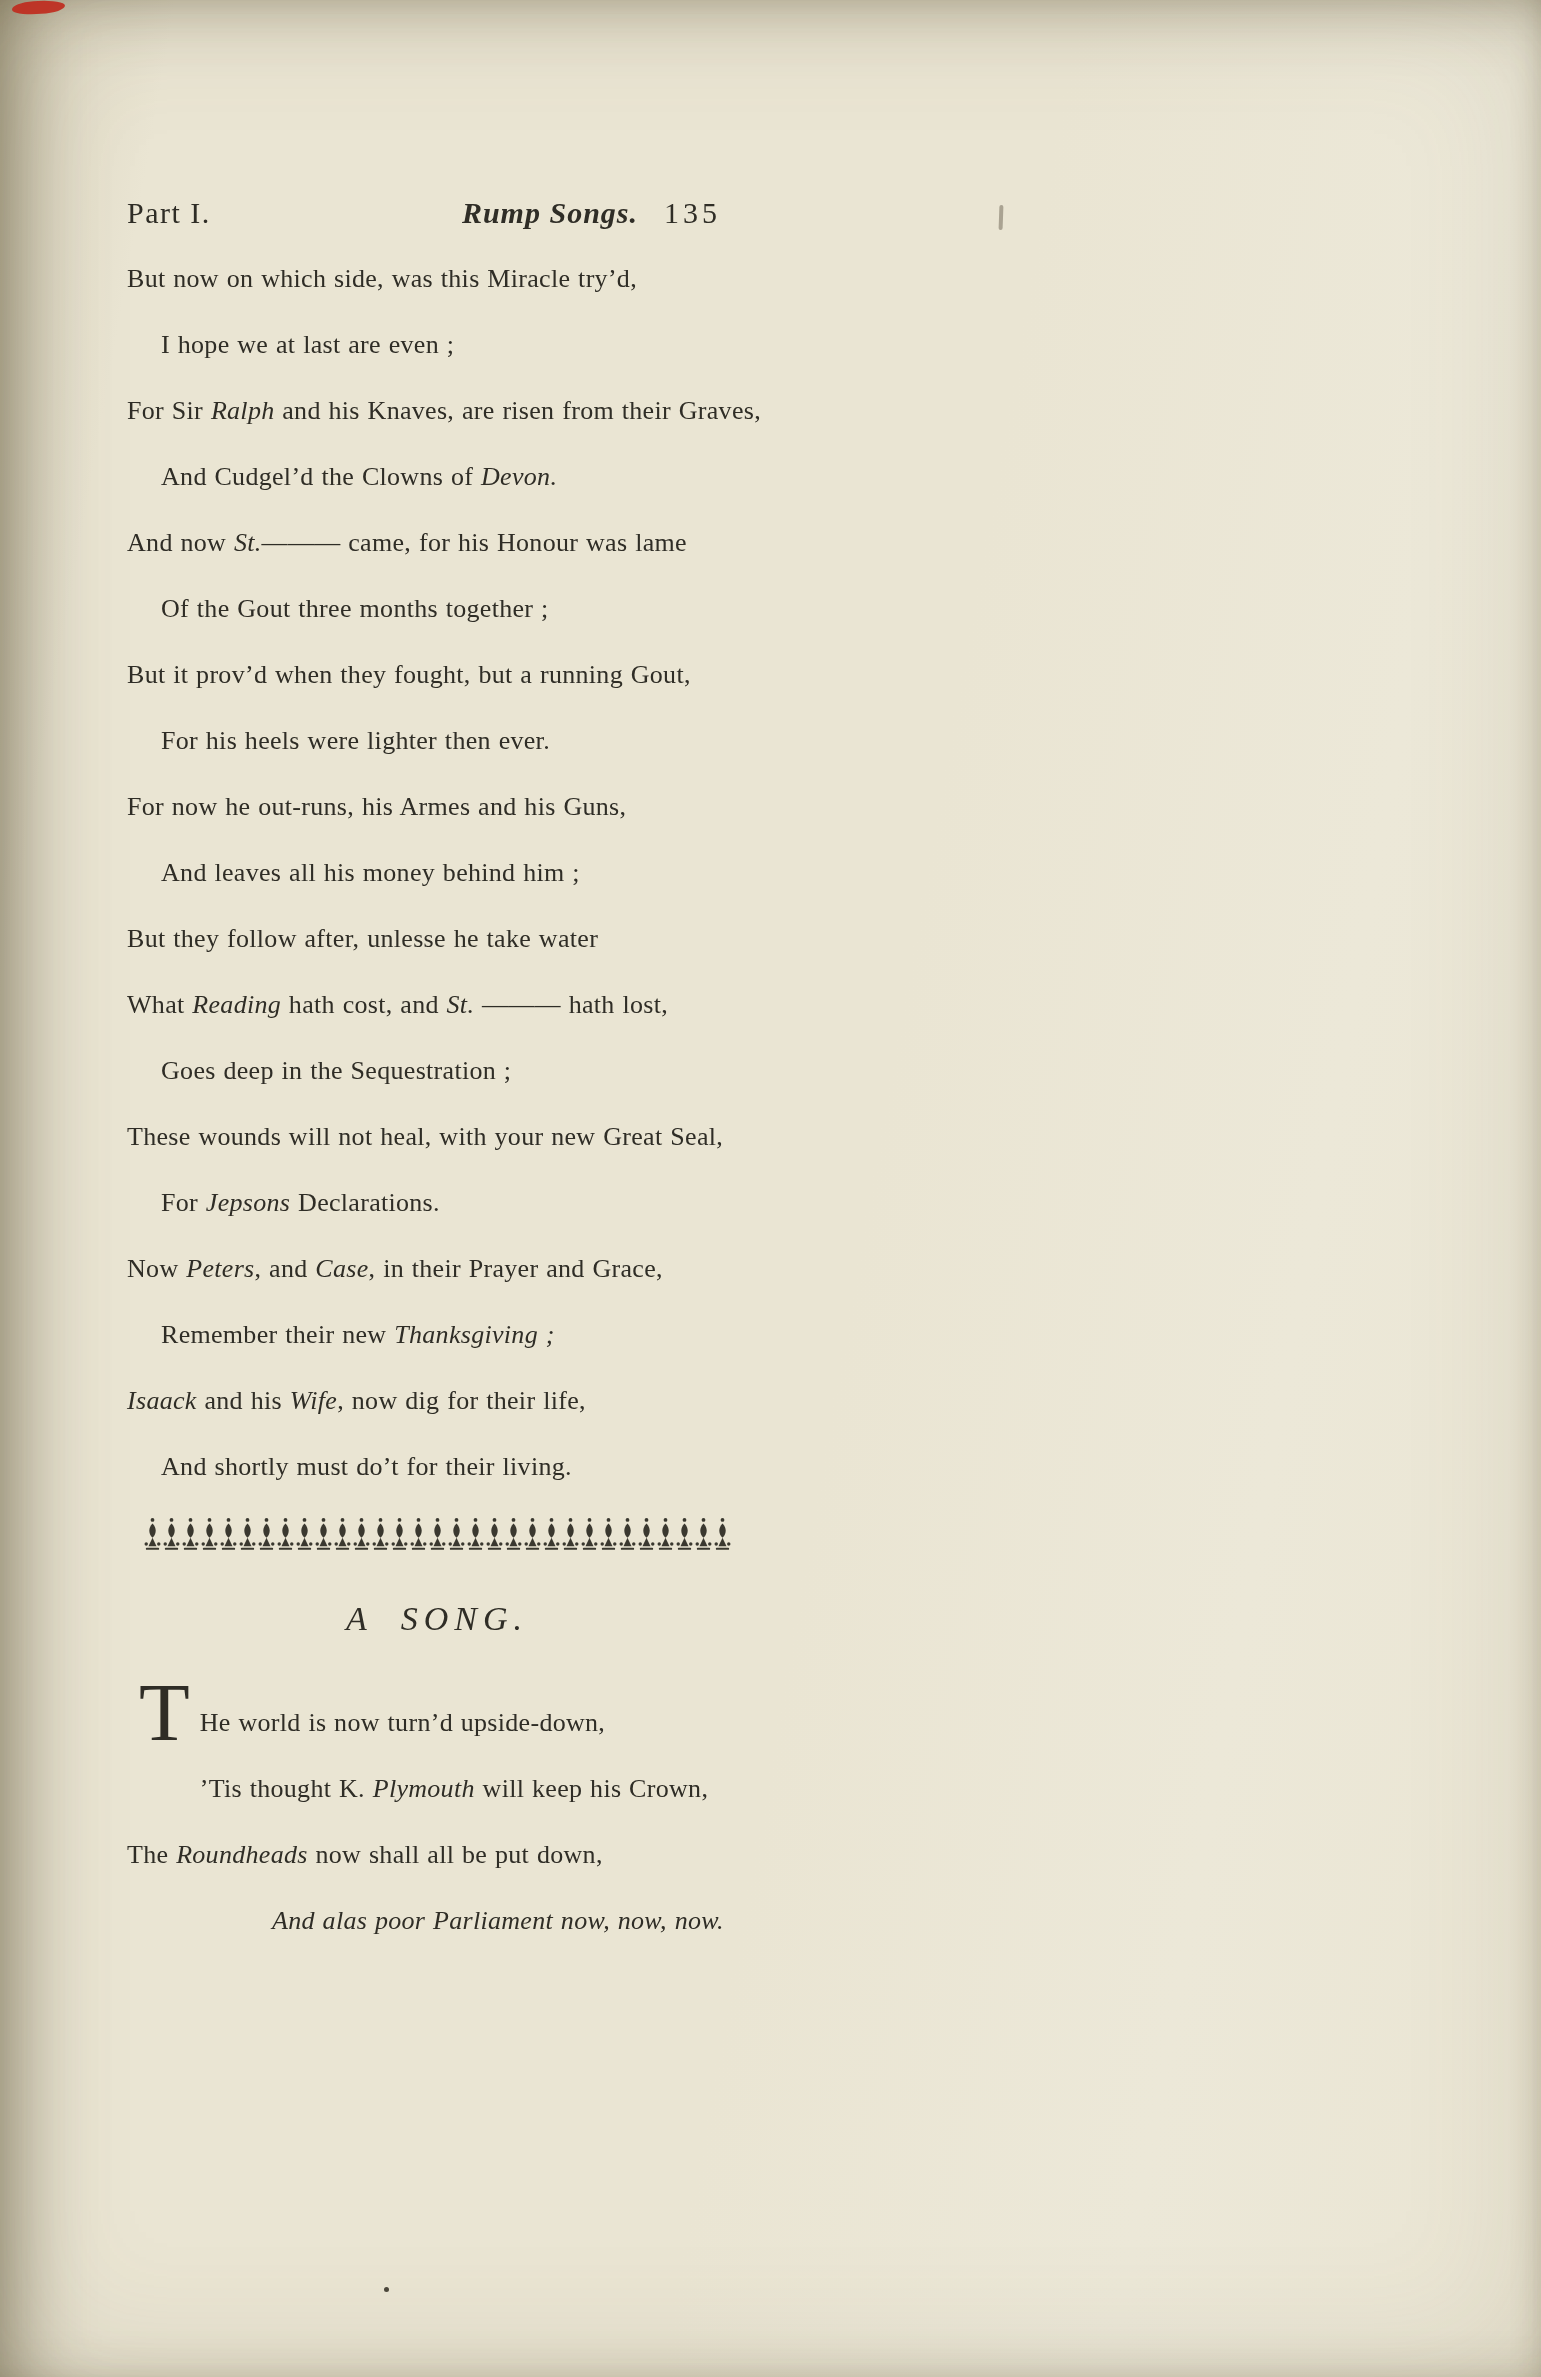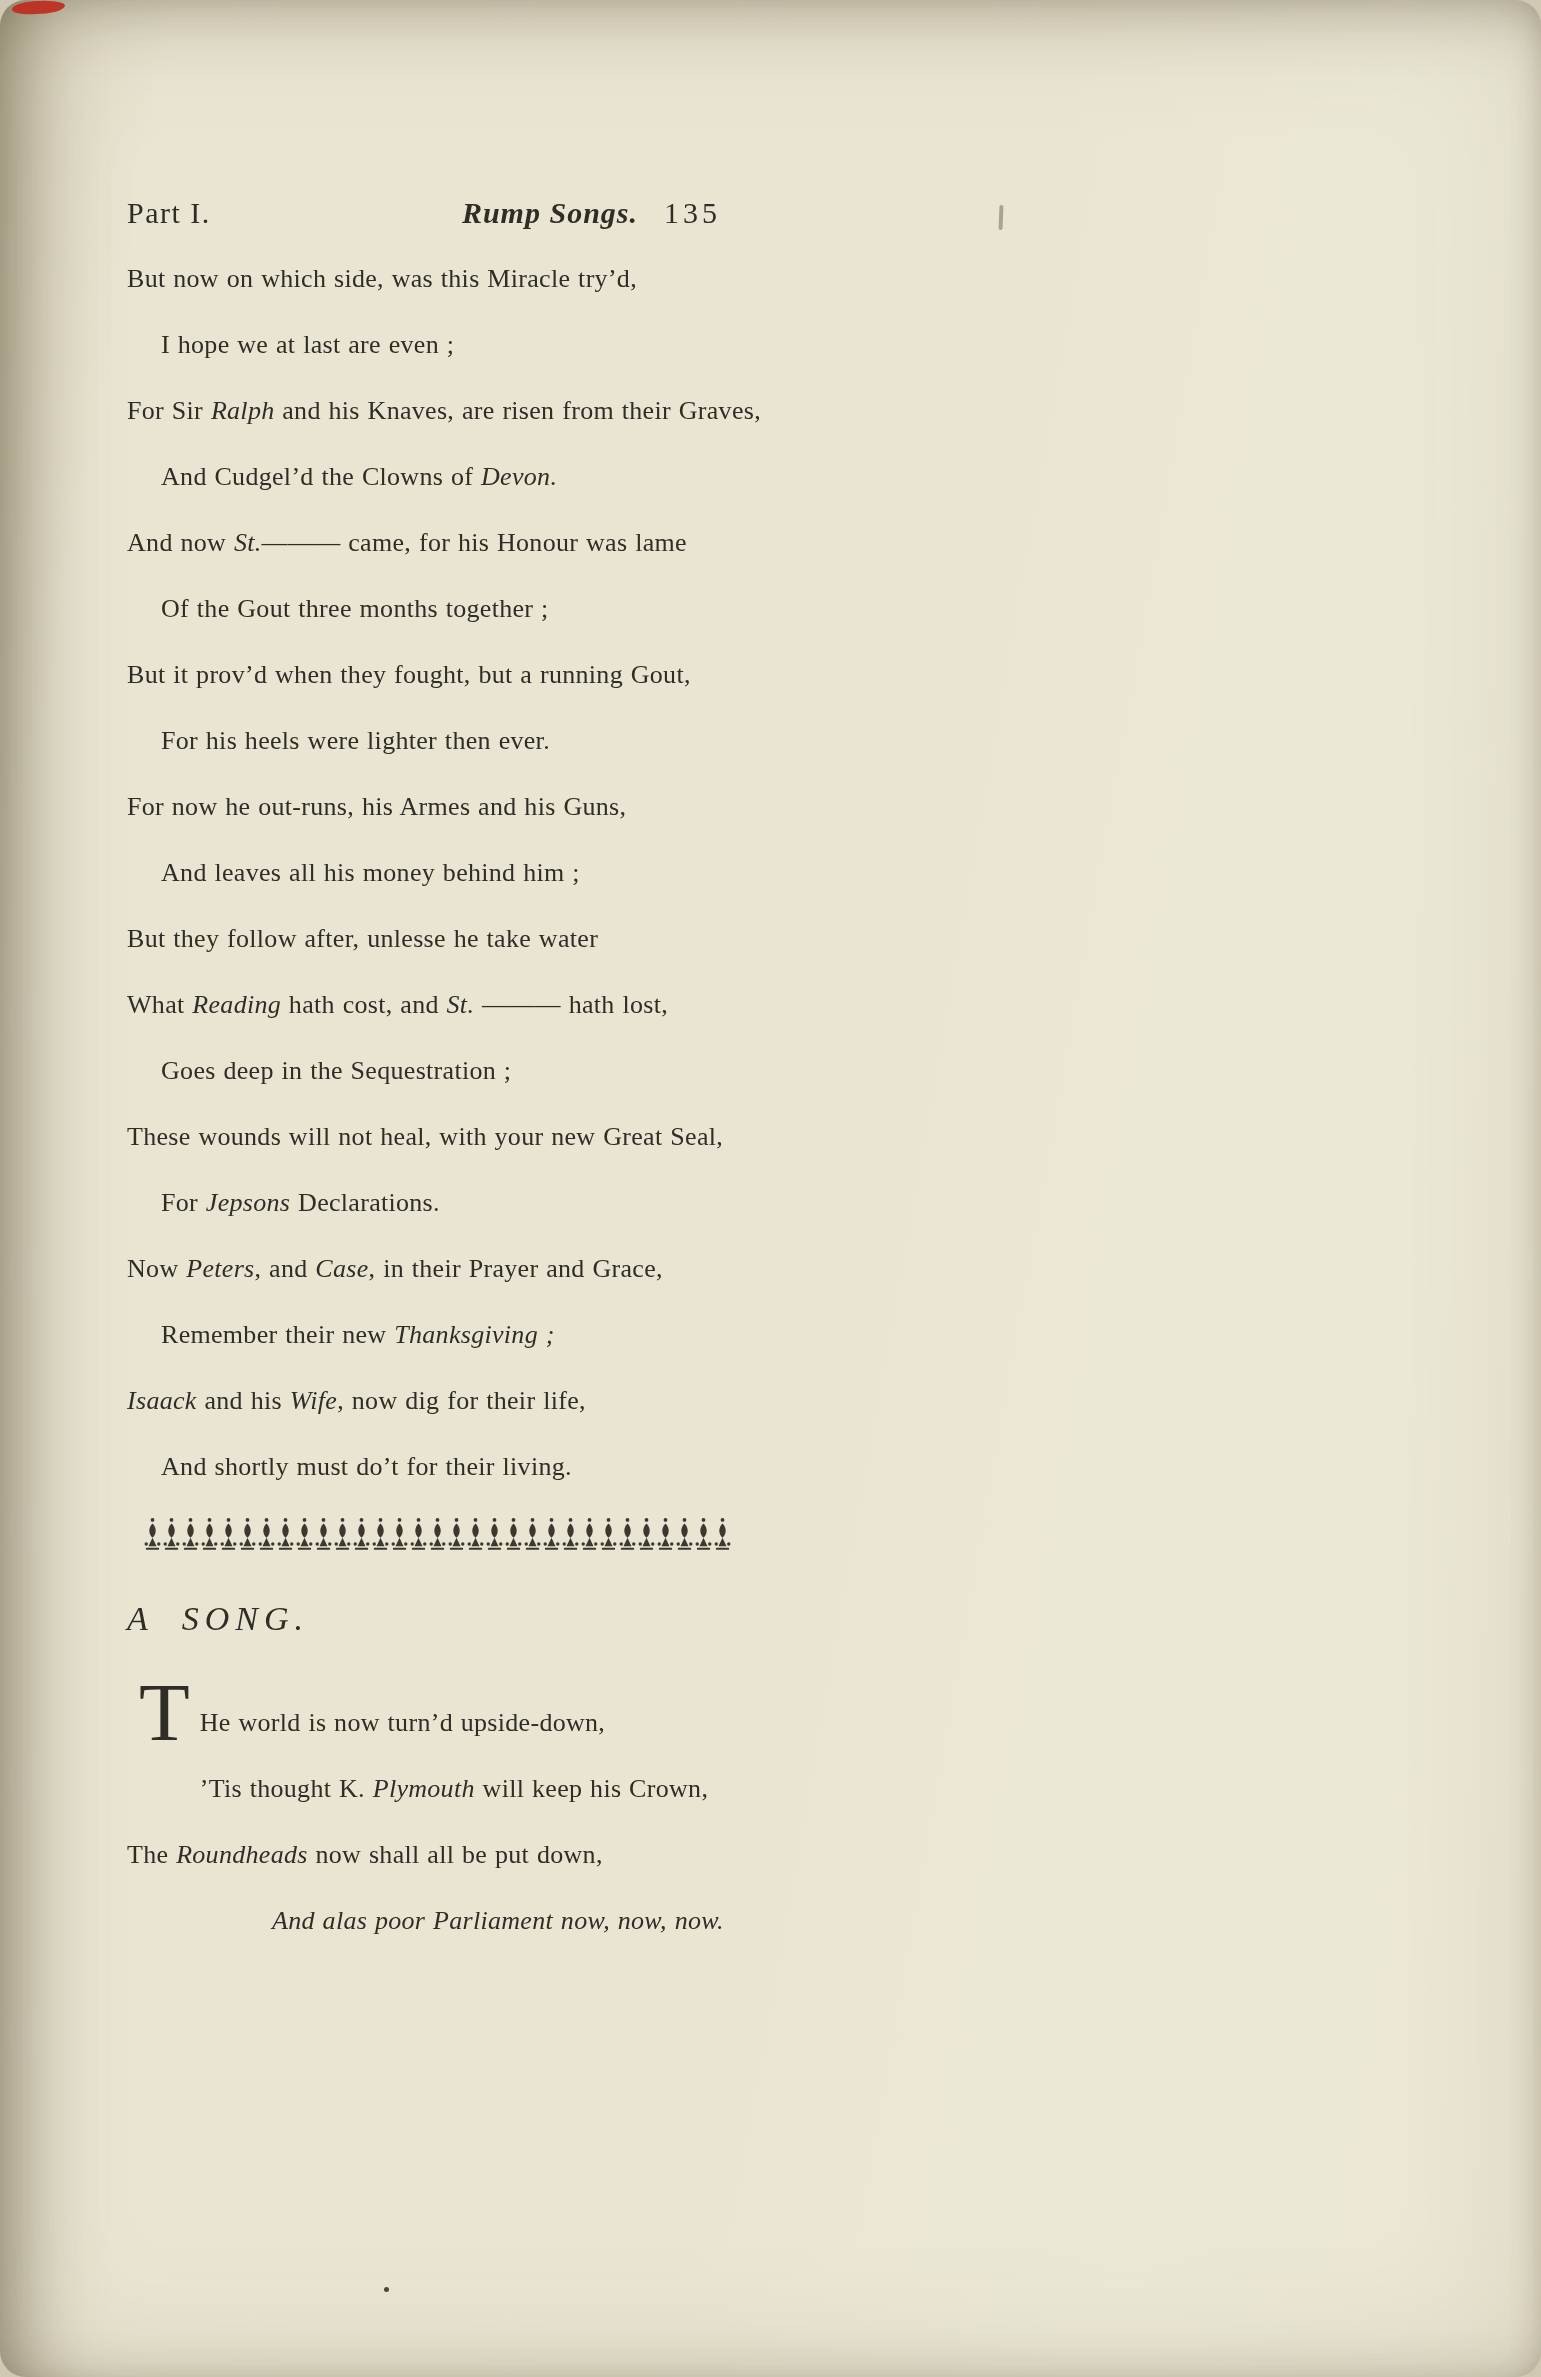--- a/index.html
+++ b/index.html
@@ -18,38 +18,37 @@
       var(--paper, #eae5d3) 55%,
       var(--paper-light, #ece8d8) 78%,
       var(--paper, #e7e2d0) 100%);
     box-shadow:
       inset 0 0 139px rgba(104, 94, 62, 0.16),
       inset 69px 0 79px -54px rgba(84, 74, 46, 0.55),
       inset 0 45px 69px -45px rgba(84, 74, 46, 0.38),
       inset -18px 0 36px -26px rgba(84, 74, 46, 0.30),
       inset 0 -30px 59px -45px rgba(84, 74, 46, 0.28);
     color: var(--ink, #2f2d26);
-    border-radius: 26px;
   }
   .content { position: absolute; left: 127px; top: 194px; width: 620px; }
 
   .header { display: flex; align-items: baseline; font-size: 30px; line-height: 38px; margin-bottom: 26px; }
   .header .part { width: 163px; letter-spacing: 1.5px; }
   .header .running-title { flex: 1; text-align: right; font-style: italic; letter-spacing: 1px; font-weight: bold; }
   .header .page-number { width: 109px; text-align: center; letter-spacing: 4px; }
 
   .line { font-size: 26px; line-height: 38px; white-space: nowrap; letter-spacing: 0.3px; word-spacing: 1px; margin-top: 28px; }
   .line.indent { padding-left: 34px; }
   .stanza { margin-bottom: 16px; }
   em { font-style: italic; }
 
   .ornament { margin-top: 30px; height: 38px; text-align: center; font-size: 0; }
   .fleuron { width: 19px; height: 36px; fill: var(--ornament-ink, #3a382f); display: inline-block; vertical-align: top; }
 
-  .song-title { text-align: left; font-style: italic; font-size: 34px; letter-spacing: 6px; word-spacing: 14px; margin: 46px 0 38px 0; }
+  .song-title { text-align: center; font-style: italic; font-size: 34px; letter-spacing: 6px; word-spacing: 14px; margin: 46px 0 38px 0; }
 
   .cap-wrap { display: flex; align-items: flex-start; margin-left: 12px; }
   .drop-cap { font-size: 83px; line-height: 69px; margin: 2px 10px 0 0; }
   .song-last { margin-left: 145px; }
 
   .red-mark { position: absolute; left: 12px; top: 1px; width: 53px; height: 13px;
     background: var(--accent-red, #bf2b1e);
     border-radius: 45% 55% 50% 50% / 60% 50% 60% 45%;
     transform: rotate(-3deg); opacity: 0.92; }
   .speck { position: absolute; width: 5px; height: 5px; border-radius: 50%; background: #4b473b; }

